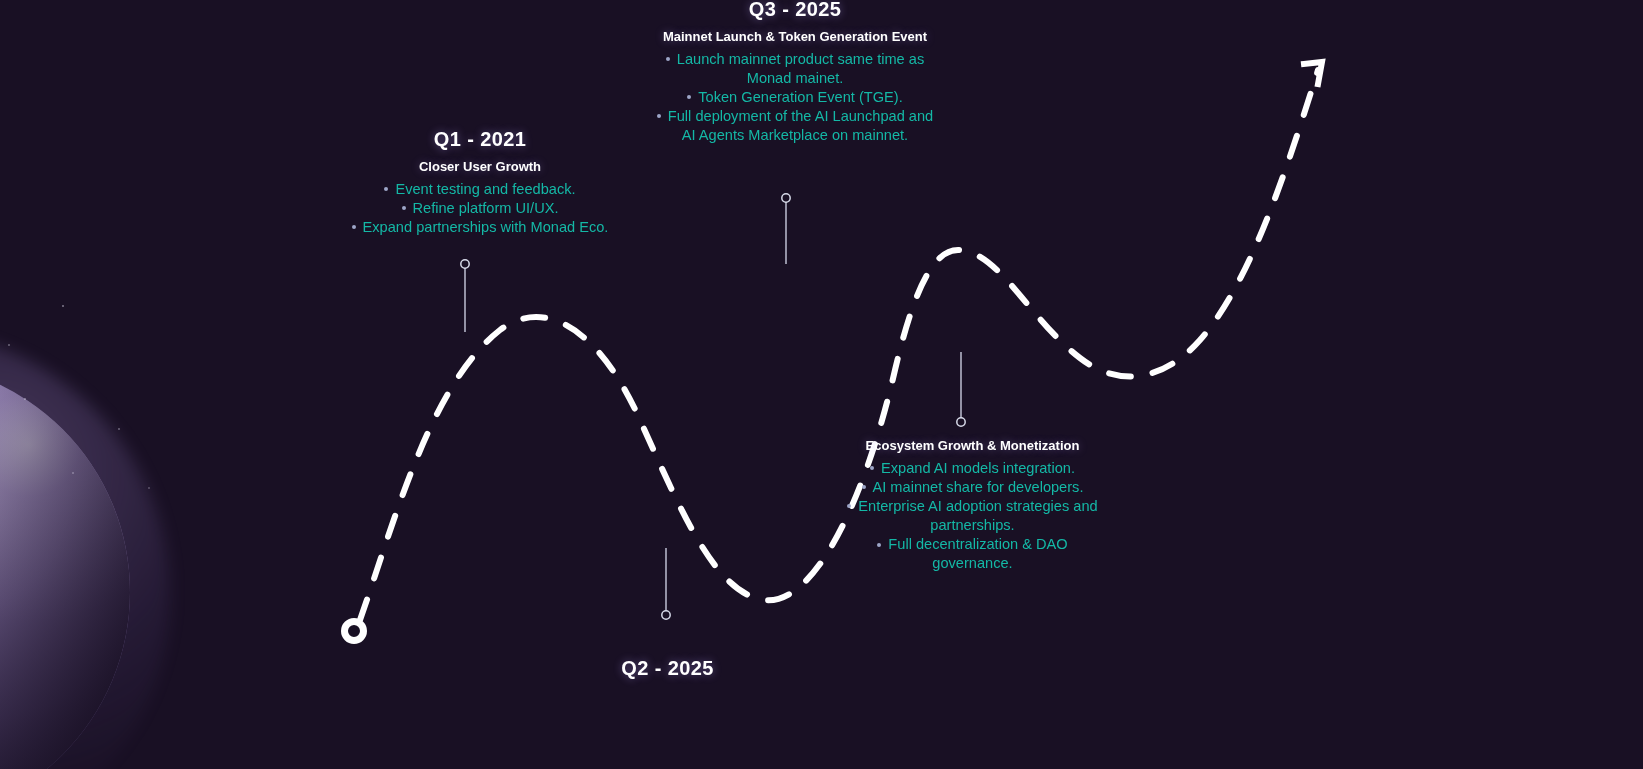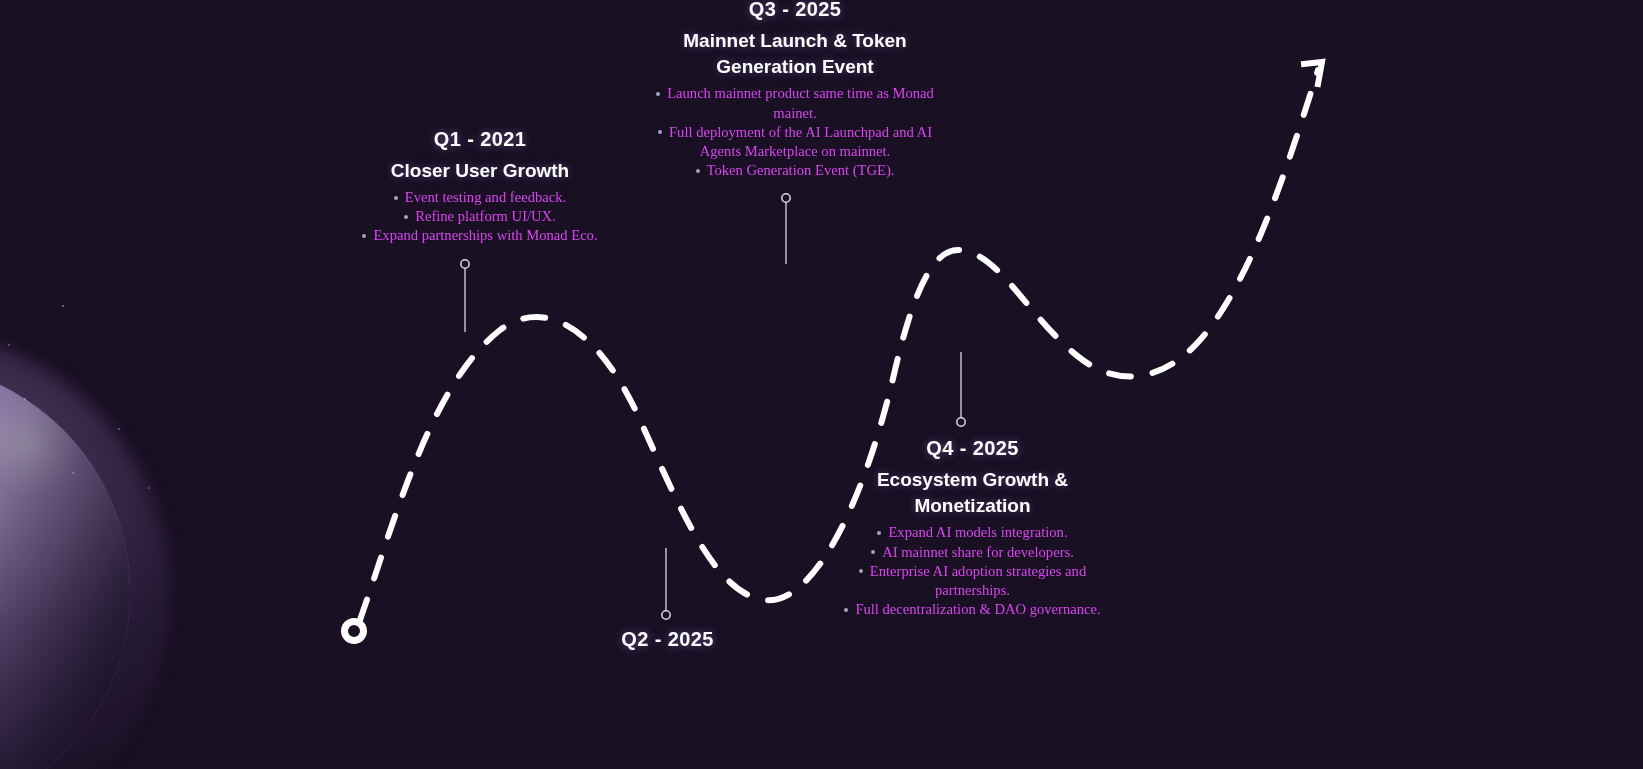--- a/index.html
+++ b/index.html
@@ -73,53 +73,52 @@
   }
   .ms-quarter {
     font-size: 20px;
     font-weight: 700;
     letter-spacing: .4px;
     color: #ffffff;
     margin: 0 0 7px 0;
     text-shadow: 0 0 9px rgba(180,160,255,.45);
   }
   .ms-title {
-    font-size: 19px;
+    font-size: 13px;
     font-weight: 700;
     color: #ffffff;
     line-height: 1.38;
     margin: 0 0 4px 0;
     text-shadow: 0 0 9px rgba(180,160,255,.35);
   }
   .ms-list {
     list-style: none;
     margin: 0;
     padding: 0;
   }
   .ms-list li {
     font-size: 14.6px;
     line-height: 1.31;
-    color: #d946ef;
+    color: #14b8a6;
     margin: 0;
     position: relative;
-    font-family: Liberation Serif, serif;
   }
   .bullet {
     display: inline-block;
     width: 4px;
     height: 4px;
     border-radius: 50%;
     background: #9ea6c8;
     vertical-align: middle;
     margin-right: 7px;
     margin-bottom: 2px;
   }
 
   #ms-q1 { left: 340px; top: 128px;  width: 280px; }
-  #ms-q2 { left: 530px; top: 628px;  width: 275px; }
+  #ms-q2 { left: 530px; top: 657px;  width: 275px; }
   #ms-q3 { left: 650px; top: -2px;   width: 290px; }
   #ms-q4 { left: 840px; top: 437px;  width: 265px; }
 </style>
 </head>
 <body>
 
 <div id="stage">
 
   <div id="space">
     <div class="planet-glow"></div>
@@ -174,27 +173,26 @@
 
   <div class="milestone" id="ms-q2">
     <div class="ms-quarter">Q2 - 2025</div>
   </div>
 
   <div class="milestone" id="ms-q3">
     <div class="ms-quarter">Q3 - 2025</div>
     <div class="ms-title">Mainnet Launch &amp; Token Generation Event</div>
     <ul class="ms-list">
       <li><span class="bullet"></span><span>Launch mainnet product same time as Monad mainet.</span></li>
+      <li><span class="bullet"></span><span>Token Generation Event (TGE).</span></li>
       <li><span class="bullet"></span><span>Full deployment of the AI Launchpad and AI Agents Marketplace on mainnet.</span></li>
-      <li><span class="bullet"></span><span>Token Generation Event (TGE).</span></li>
     </ul>
   </div>
 
   <div class="milestone" id="ms-q4">
-    <div class="ms-quarter">Q4 - 2025</div>
     <div class="ms-title">Ecosystem Growth &amp; Monetization</div>
     <ul class="ms-list">
       <li><span class="bullet"></span><span>Expand AI models integration.</span></li>
       <li><span class="bullet"></span><span>AI mainnet share for developers.</span></li>
       <li><span class="bullet"></span><span>Enterprise AI adoption strategies and partnerships.</span></li>
       <li><span class="bullet"></span><span>Full decentralization &amp; DAO governance.</span></li>
     </ul>
   </div>
 
 </div>

